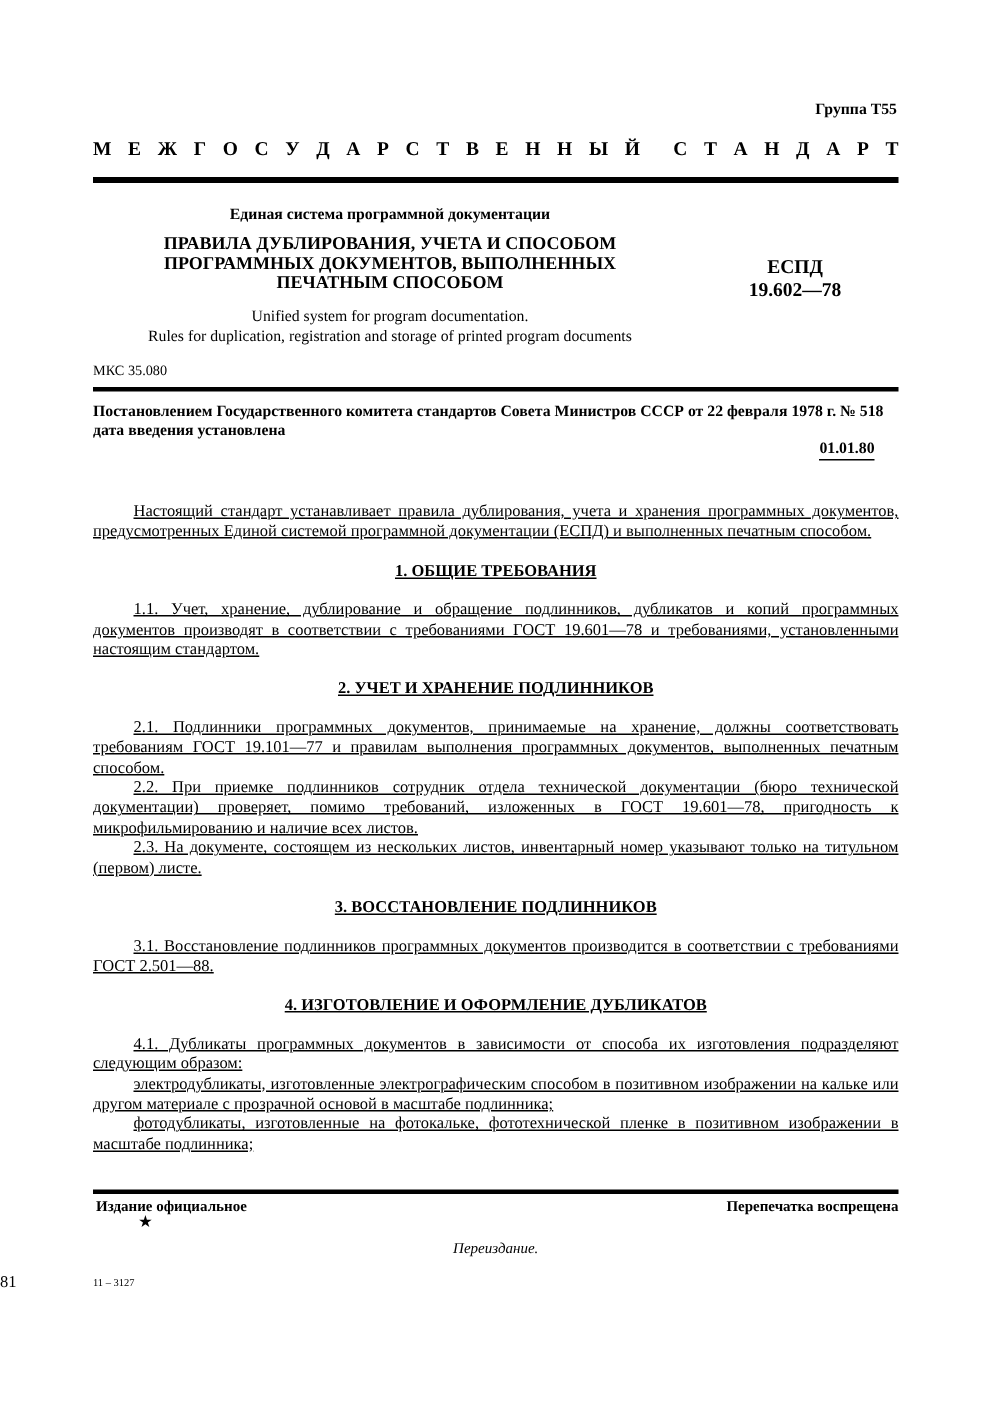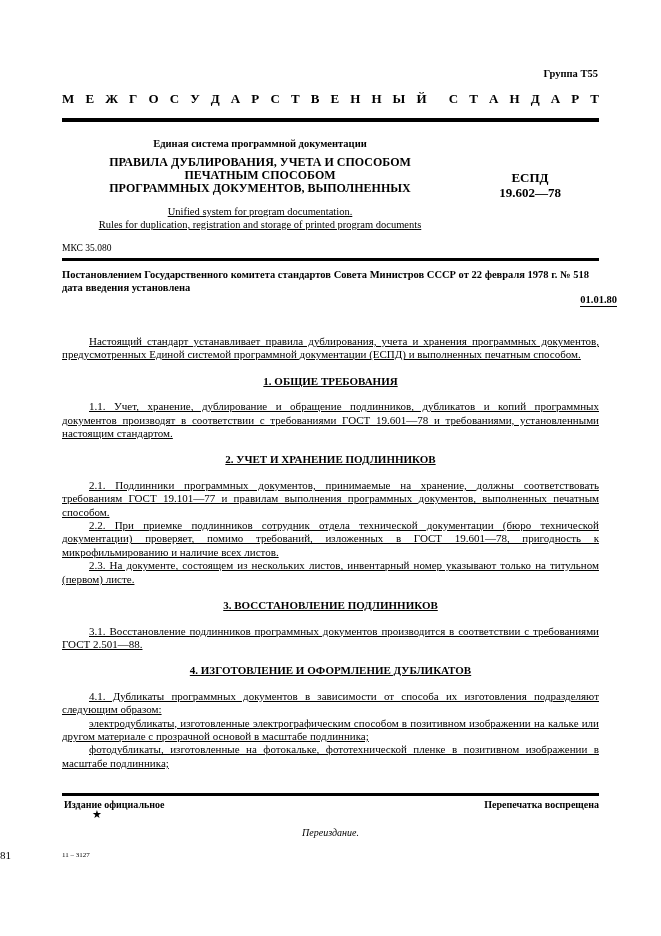--- a/index.html
+++ b/index.html
@@ -6,24 +6,24 @@
   body { width: 661px; height: 936px; position: relative; overflow: hidden;
          font-family: "Liberation Serif", "DejaVu Serif", serif; color: #000; }
   .abs { position: absolute; }
   .group { right: 63px; top: 68px; font-size: 10.5px; font-weight: bold; }
   .interstate { left: 62px; top: 91px; width: 537px; display: flex; justify-content: space-between;
                 font-size: 13px; font-weight: bold; }
   .rule-thick { left: 62px; width: 537px; height: 4px; background: #000; }
   .series { left: 60px; top: 138px; width: 400px; text-align: center; font-size: 10.5px; font-weight: bold; }
   .title { left: 60px; top: 156px; width: 400px; text-align: center; font-size: 12px; font-weight: bold; line-height: 13px; }
   .gost { left: 470px; top: 170px; width: 120px; text-align: center; font-size: 13px; font-weight: bold; line-height: 15px; }
-  .en { left: 60px; top: 205px; width: 400px; text-align: center; font-size: 10.5px; line-height: 13px; text-decoration: underline; }
+  .en { left: 60px; top: 205px; width: 400px; text-align: center; font-size: 10.5px; line-height: 13px; }
   .mks { left: 62px; top: 243px; font-size: 9.5px; }
   .decree { left: 62px; top: 268px; width: 540px; font-size: 10.5px; font-weight: bold; line-height: 13px; }
-  .date { right: 44px; top: 294px; font-size: 10.5px; font-weight: bold; border-bottom: 1.5px solid #000; padding-bottom: 1px; }
+  .date { right: 78px; top: 294px; font-size: 10.5px; font-weight: bold; border-bottom: 1.5px solid #000; padding-bottom: 1px; }
   .body { left: 62px; top: 335px; width: 537px; font-size: 11px; line-height: 13.4px; text-align: justify; text-decoration: underline; }
   .body p { margin: 0; text-indent: 27px; }
   .body h2 { margin: 13px 0 12px 0; font-size: 11px; font-weight: bold; text-align: center; }
   .footer-left { left: 64px; top: 799px; font-size: 10px; font-weight: bold; }
   .footer-right { right: 62px; top: 799px; font-size: 10px; font-weight: bold; }
   .star { left: 92px; top: 808px; font-size: 11px; }
   .reissue { left: 0; width: 661px; top: 827px; text-align: center; font-size: 10px; font-style: italic; }
   .printcode { left: 62px; top: 851px; font-size: 7px; }
   .pagenum { left: 0; width: 565px; top: 849px; text-align: left; font-size: 11px; }
 </style>
@@ -60,22 +60,22 @@
   <span>А</span>
   <span>Р</span>
   <span>Т</span>
 </div>
 
 <div class="abs rule-thick" style="top:118px;"></div>
 
 <div class="abs series">Единая система программной документации</div>
 <div class="abs title">
   <div>ПРАВИЛА ДУБЛИРОВАНИЯ, УЧЕТА И СПОСОБОМ</div>
+  <div>ПРОГРАММНЫХ ДОКУМЕНТОВ, ВЫПОЛНЕННЫХ</div>
   <div>ПЕЧАТНЫМ СПОСОБОМ</div>
-  <div>ПРОГРАММНЫХ ДОКУМЕНТОВ, ВЫПОЛНЕННЫХ</div>
 </div>
 <div class="abs gost">
   <div>ЕСПД</div>
   <div>19.602—78</div>
 </div>
 <div class="abs en">
   <div>Unified system for program documentation.</div>
   <div>Rules for duplication, registration and storage of printed program documents</div>
 </div>
 <div class="abs mks">МКС 35.080</div>

